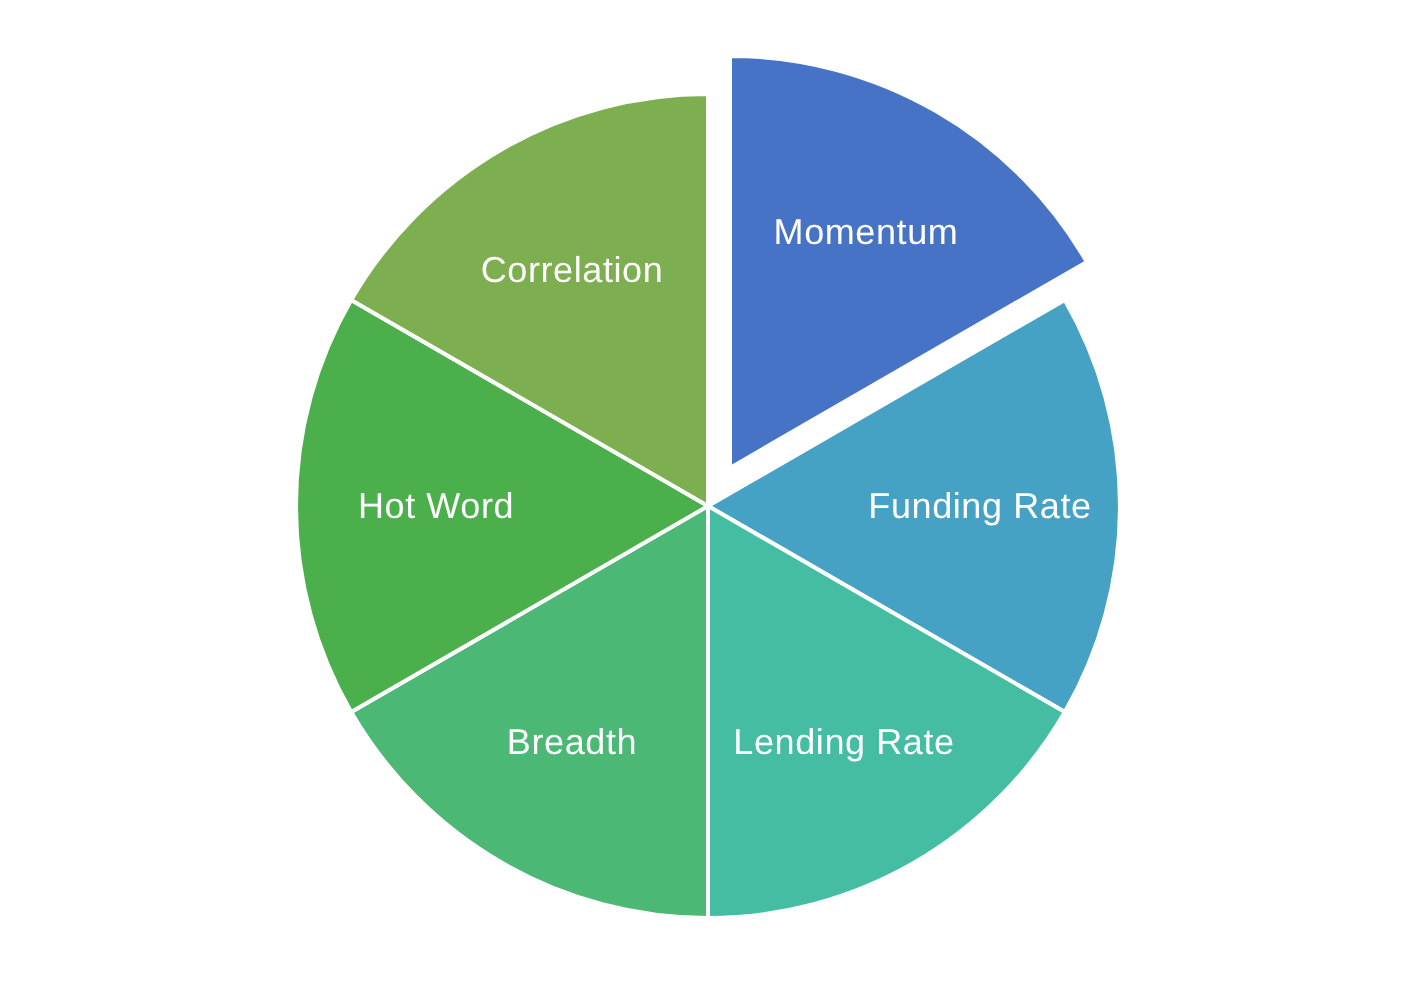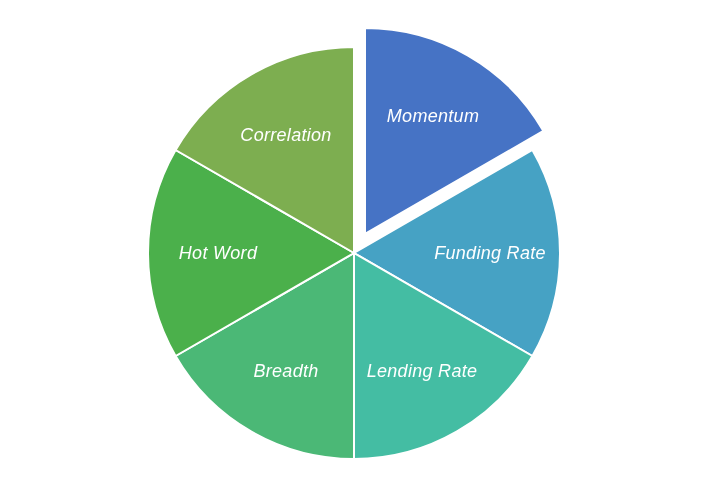--- a/index.html
+++ b/index.html
@@ -7,21 +7,20 @@
     padding: 0;
     background: #ffffff;
     font-family: "Liberation Sans", sans-serif;
   }
   .stage {
     position: relative;
     width: 705px;
     height: 500px;
     background: #ffffff;
     overflow: hidden;
-    font-style: italic;
   }
   svg.pie {
     display: block;
     width: 705px;
     height: 500px;
   }
   .slice {
     stroke: #ffffff;
     stroke-width: 2;
     stroke-linejoin: round;

